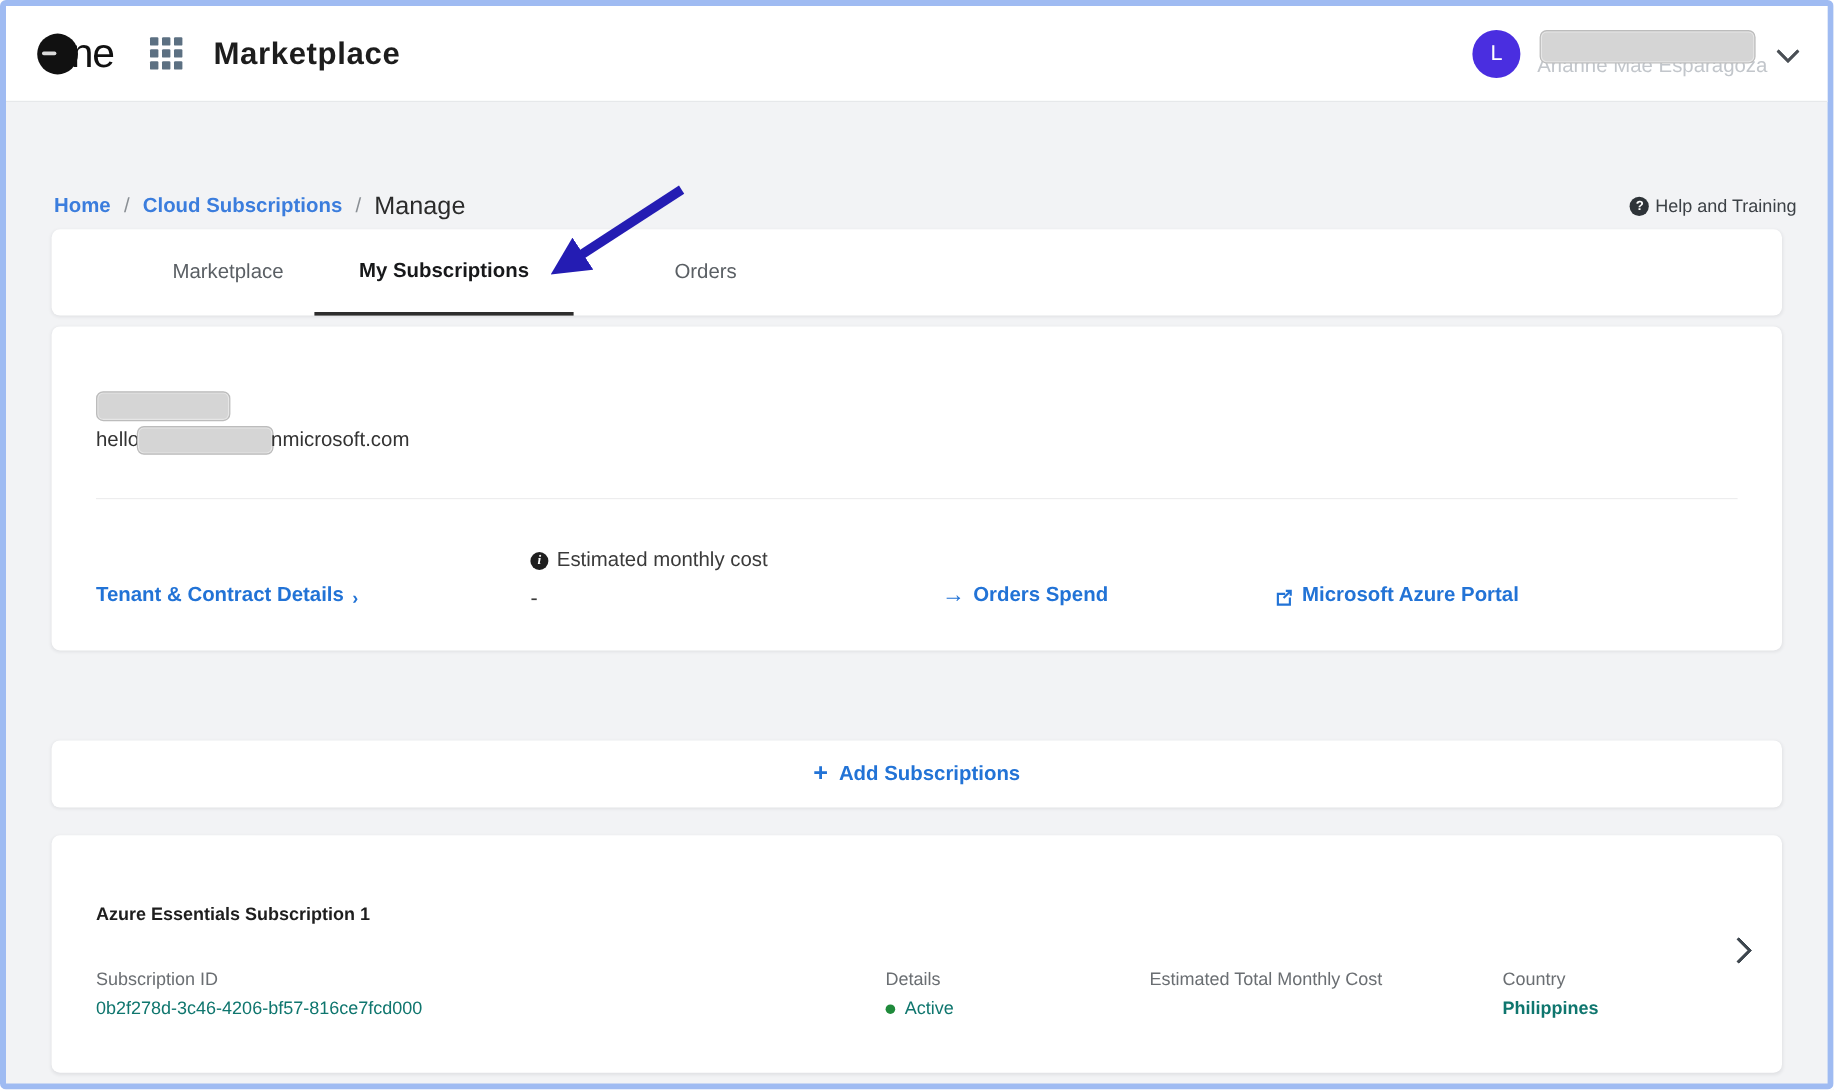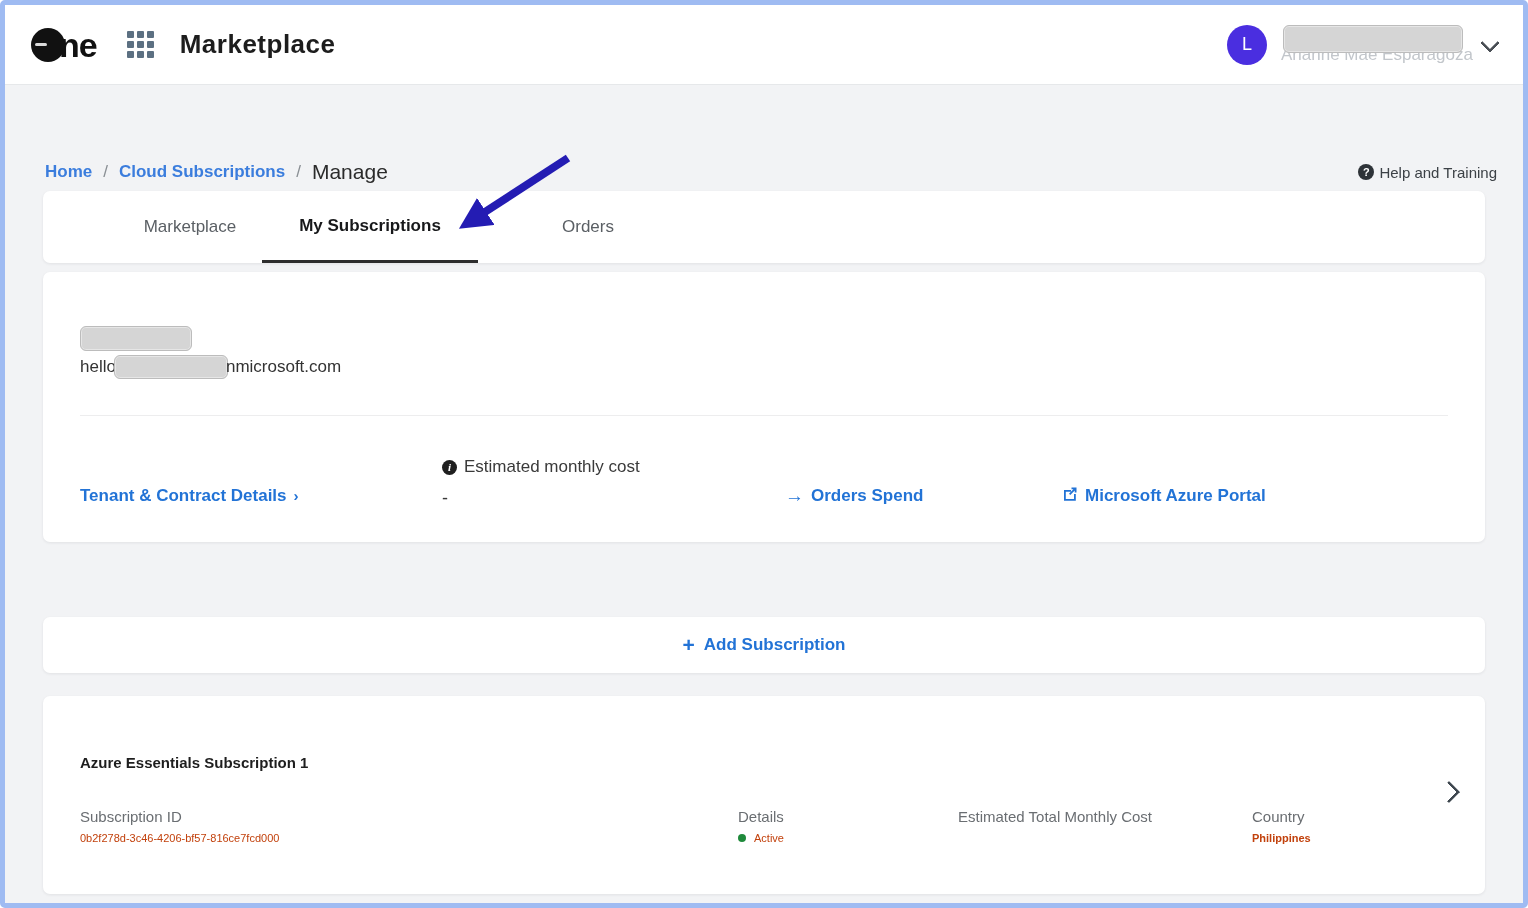--- a/index.html
+++ b/index.html
@@ -7,21 +7,21 @@
     position:relative;width:1528px;height:908px;box-sizing:border-box;
     border:5px solid #9fbbf2;border-radius:5px;background:#f2f3f5;
     font-family:"Liberation Sans",sans-serif;overflow:hidden;
   }
   
   .header{position:absolute;top:0;left:0;right:0;height:80px;background:#fff;
     border-bottom:1px solid #e6e8ea;display:flex;align-items:center;padding:0 26px;box-sizing:border-box;}
   .logo{display:flex;align-items:center;cursor:pointer;}
   .logo-circle{width:34px;height:34px;border-radius:50%;background:#111;position:relative;}
   .logo-circle::after{content:"";position:absolute;left:4px;top:15px;width:12px;height:3px;background:rgba(255,255,255,.85);border-radius:2px;}
-  .logo-text{font-size:34px;font-weight:700;color:#111;letter-spacing:-1px;margin-left:-6px;line-height:1;}
+  .logo-text{font-size:34px;font-weight:400;color:#111;letter-spacing:-1px;margin-left:-6px;line-height:1;}
   .grid-icon{display:grid;grid-template-columns:repeat(3,7px);grid-template-rows:repeat(3,7px);gap:3px;margin-left:30px;cursor:pointer;}
   .grid-icon span{background:#5c7082;border-radius:1px;}
   .app-title{font-size:26px;font-weight:700;color:#1d1d1d;letter-spacing:.5px;margin-left:26px;}
   .user{margin-left:auto;display:flex;align-items:center;cursor:pointer;}
   .avatar{width:40px;height:40px;border-radius:50%;background:#4a2ee0;color:#fff;font-size:18px;
     display:flex;align-items:center;justify-content:center;font-weight:400;}
   .user-name-wrap{position:relative;width:196px;height:44px;margin-left:12px;}
   .user-name-faint{position:absolute;left:2px;bottom:2px;font-size:17px;color:#c2c6cb;white-space:nowrap;}
   .redact{background:#d5d5d5;border:1px solid #bcbcbc;border-radius:6px;box-shadow:0 0 0 1px rgba(255,255,255,.4) inset;}
   .user-redact{position:absolute;left:4px;top:2px;width:178px;height:26px;}
@@ -50,37 +50,37 @@
   
   .acct-card{top:267px;height:270px;}
   .acct-redact-name{position:absolute;left:37px;top:54px;width:110px;height:23px;}
   .email-line{position:absolute;left:37px;top:83px;font-size:17px;color:#333;display:flex;align-items:center;}
   .email-redact{display:inline-block;width:112px;height:22px;margin:0 -2px;}
   .divider{position:absolute;left:37px;right:37px;top:143px;height:1px;background:#ededee;}
   .emc-label{position:absolute;left:399px;top:185px;display:flex;align-items:center;gap:7px;font-size:17px;color:#3a3a3a;}
   .info-icon{width:15px;height:15px;border-radius:50%;background:#1f1f1f;color:#fff;font-size:11px;font-weight:700;
     display:flex;align-items:center;justify-content:center;font-family:"Liberation Serif",serif;font-style:italic;}
   .emc-value{position:absolute;left:399px;top:216px;font-size:18px;color:#3a3a3a;}
-  .blue-link{color:#2273d6;font-weight:700;font-size:17px;display:flex;align-items:flex-start;gap:7px;cursor:pointer;white-space:nowrap;}
+  .blue-link{color:#2273d6;font-weight:700;font-size:17px;display:flex;align-items:flex-end;gap:7px;cursor:pointer;white-space:nowrap;}
   .tenant-link{position:absolute;left:37px;top:214px;}
   .chev-right-sm{font-size:15px;font-weight:700;transform:translateY(1px);}
   .analyze-link{position:absolute;left:742px;top:214px;}
   .azure-link{position:absolute;left:1019px;top:214px;}
   .arrow-glyph{font-size:19px;font-weight:700;line-height:1;}
   
   .add-card{top:612px;height:56px;display:flex;align-items:center;justify-content:center;cursor:pointer;}
   .add-label{color:#2273d6;font-weight:700;font-size:17px;display:flex;align-items:center;gap:9px;}
   .plus-glyph{font-size:21px;font-weight:800;line-height:1;transform:translateY(-1px);}
   
   .sub-card{top:691px;height:198px;cursor:pointer;}
   .sub-title{position:absolute;left:37px;top:58px;font-size:15px;font-weight:700;color:#1e1e1e;}
   .field{position:absolute;top:112px;}
   .f-id{left:37px;} .f-status{left:695px;} .f-cost{left:915px;} .f-country{left:1209px;}
   .f-label{font-size:15px;color:#6a6e72;margin-bottom:7px;}
-  .f-value{font-size:11px;color:#c2410c;display:flex;align-items:center;gap:8px;}
+  .f-value{font-size:15px;color:#0f766e;display:flex;align-items:center;gap:8px;}
   .f-country .f-value{font-weight:700;}
   .dot{width:8px;height:8px;border-radius:50%;background:#1f8a3b;}
   .sub-chev{position:absolute;right:28px;top:88px;width:13px;height:13px;border-top:3px solid #3e474f;
     border-right:3px solid #3e474f;transform:rotate(45deg);border-radius:1px;}
 </style>
 </head>
 <body>
 
 <div class="frame">
 
@@ -166,21 +166,21 @@
         <path d="M2 4 h7 v1.8 H3.8 V13 H12 V8 h1.8 v6.8 H2 z" fill="#2273d6"></path>
         <path d="M9.5 1.5 h5 v5 h-1.8 V4.6 L8.3 9 7 7.7 11.4 3.3 H9.5 z" fill="#2273d6"></path>
       </svg>
       <span>Microsoft Azure Portal</span>
     </div>
   </div>
 
   <div class="card add-card">
     <div class="add-label">
       <span class="plus-glyph">+</span>
-      <span>Add Subscription</span>
+      <span>Add Subscriptions</span>
     </div>
   </div>
 
   <div class="card sub-card">
     <div class="sub-title">Azure Essentials Subscription 1</div>
 
     <div class="field f-id">
       <div class="f-label">Subscription ID</div>
       <div class="f-value">0b2f278d-3c46-4206-bf57-816ce7fcd000</div>
     </div>

